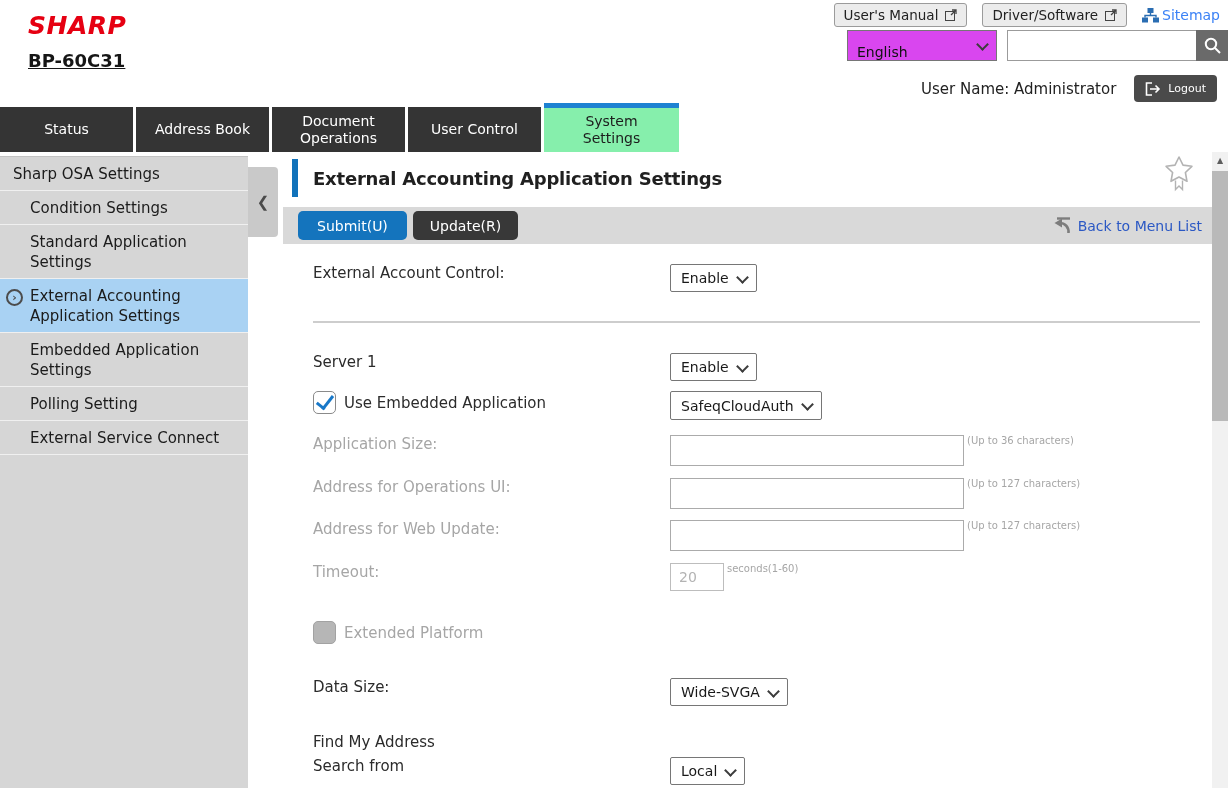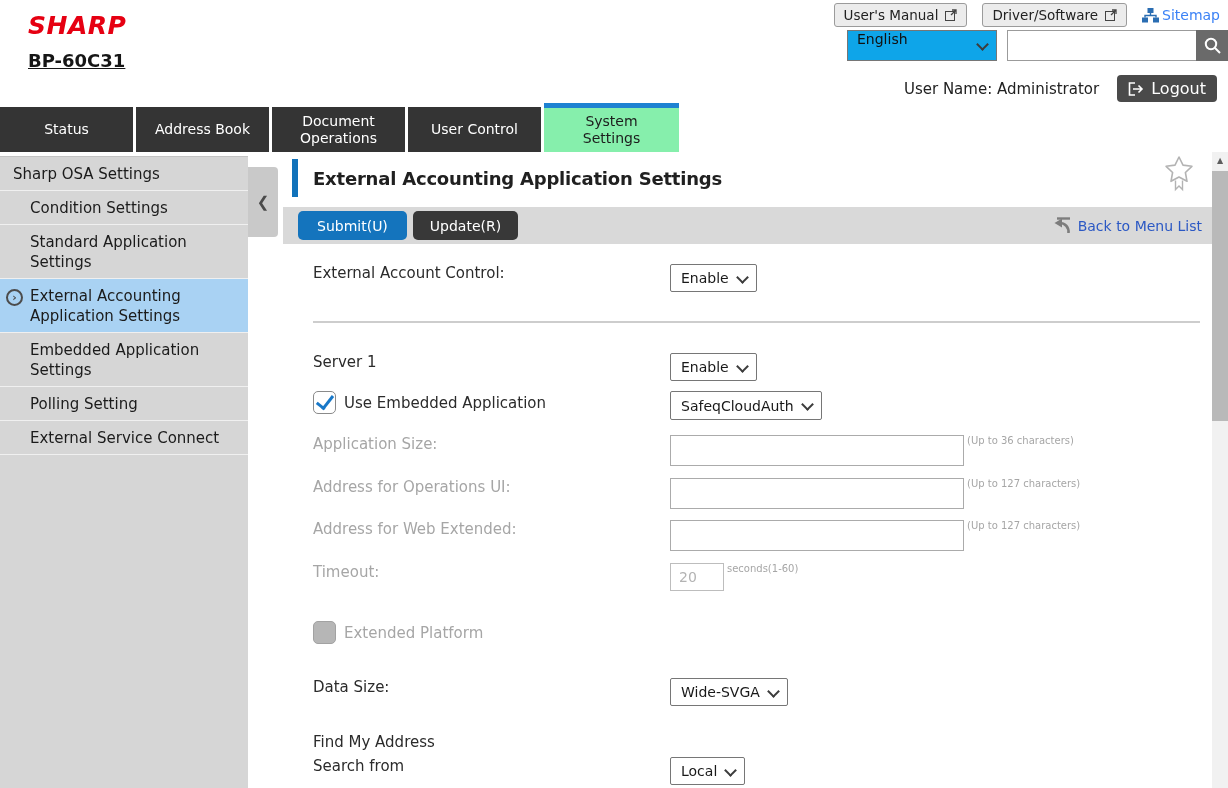--- a/index.html
+++ b/index.html
@@ -13,33 +13,33 @@
             color:#e60012; letter-spacing:.5px; }
   .model  { position:absolute; left:28px; top:50px; font-size:18px; font-weight:bold; color:#161616;text-decoration:underline; }
 
   .hdr-row1 { position:absolute; top:3px; right:8px; display:flex; align-items:center; gap:15px; }
   .hdr-btn  { display:inline-flex; align-items:center; gap:7px; background:#ececec; border:1px solid #9b9b9b;
               border-radius:3px; padding:0 9px; height:22px; font-size:13.5px; color:#222; cursor:pointer;
               font-family:inherit; }
   .sitemap  { display:inline-flex; align-items:center; gap:3px; font-size:14px; color:#3b82f6; cursor:pointer; }
 
   .hdr-row2 { position:absolute; top:30px; right:0; display:flex; align-items:flex-start; }
-  .lang-box { width:112px; height:29px; background:#0ea5e9; border:1px solid #767676; display:flex;
-              align-items:flex-start; padding:0 27px 0 9px; font-size:14px; color:#111; position:relative;
+  .lang-box { width:112px; height:29px; background:#d946ef; border:1px solid #767676; display:flex;
+              align-items:flex-end; padding:0 27px 0 9px; font-size:14px; color:#111; position:relative;
               margin-right:10px; cursor:pointer; }
   .search-wrap  { display:flex; }
   .search-input { width:172px; height:29px; border:1px solid #9b9b9b; border-right:none; font-size:14px;
                   padding:0 8px; font-family:inherit; outline:none; }
   .search-btn   { width:32px; height:31px; background:#6a6a6a; border:none; display:flex; align-items:center;
                   justify-content:center; cursor:pointer; }
 
   .hdr-row3  { position:absolute; top:75px; right:11px; display:flex; align-items:center; gap:18px; }
   .user-name { font-size:15px; color:#222; }
   .logout-btn{ display:inline-flex; align-items:center; gap:7px; background:#4a4a4a; color:#fff; border:none;
-               border-radius:4px; height:27px; padding:0 11px; font-size:16px; cursor:pointer; font-family:inherit; }
+               border-radius:4px; height:27px; padding:0 11px; font-size:11px; cursor:pointer; font-family:inherit; }
 
   
   .tabs { position:absolute; top:103px; left:0; width:1228px; height:49px; display:flex; align-items:flex-end; }
   .tab  { width:133px; margin-right:3px; height:45px; background:#343434; color:#fff; font-size:14px;
           display:flex; align-items:center; justify-content:center; text-align:center; cursor:pointer; }
   .tab span { display:inline-block; max-width:100px; line-height:17px; }
   .tab.active { box-sizing:border-box; width:135px; height:49px; background:#86efac; color:#1c1c1c;
                 border-top:5px solid #1e82d2; }
 
   
@@ -285,21 +285,21 @@
         <span class="hint">(Up to 36 characters)</span>
       </div>
 
       <div class="frow r5">
         <span class="flabel muted">Address for Operations UI:</span>
         <input class="txt-input" type="text" value="" style="">
         <span class="hint">(Up to 127 characters)</span>
       </div>
 
       <div class="frow r6">
-        <span class="flabel muted">Address for Web Extended:</span>
+        <span class="flabel muted">Address for Web Update:</span>
         <input class="txt-input" type="text" value="" style="">
         <span class="hint">(Up to 127 characters)</span>
       </div>
 
       <div class="frow r7">
         <span class="flabel muted">Timeout:</span>
         <input class="timeout-input" type="text" value="20" style="">
         <span class="hint">seconds(1-60)</span>
       </div>
 

